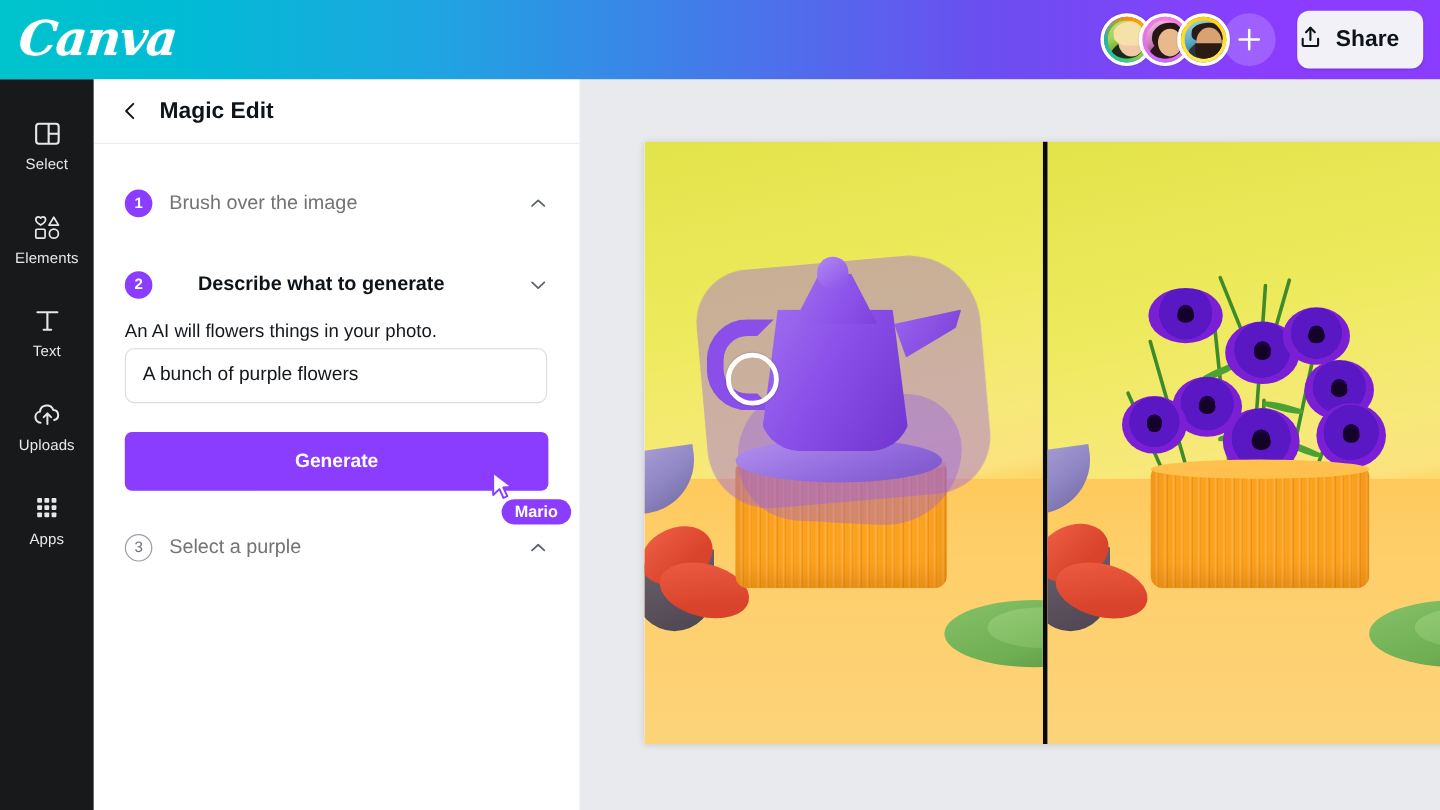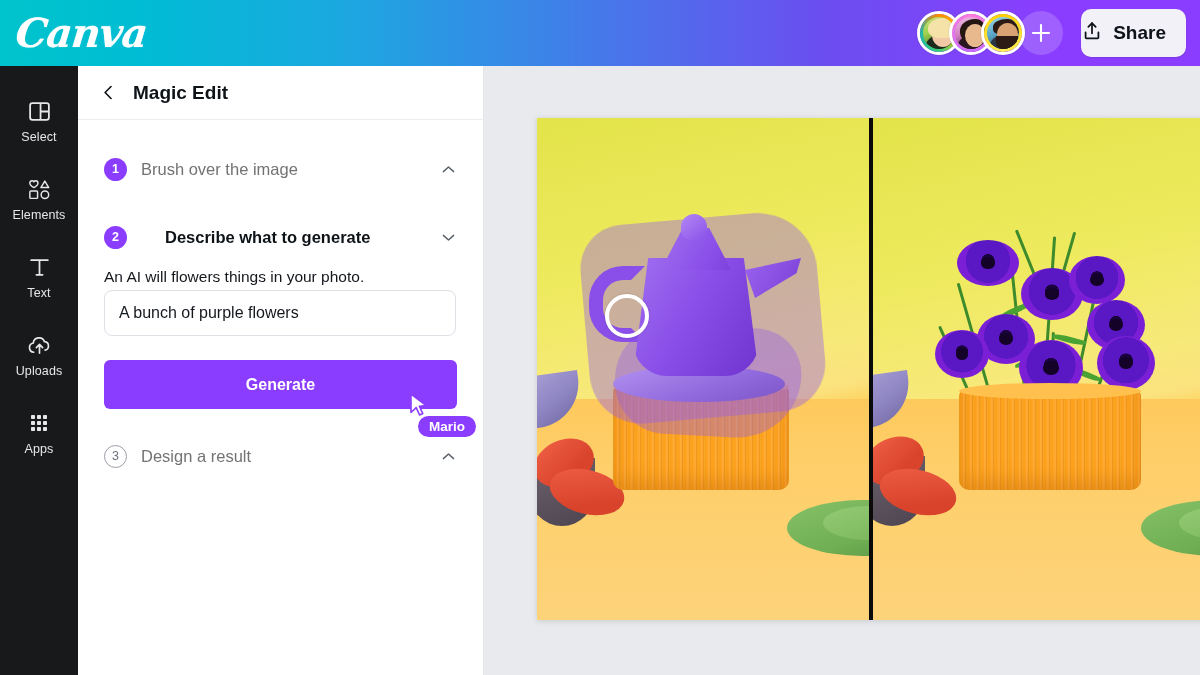--- a/index.html
+++ b/index.html
@@ -410,21 +410,21 @@
       </div>
 
       <div class="desc">An AI will flowers things in your photo.</div>
 
       <div class="prompt-input" placeholder="Describe what you want to generate">A bunch of purple flowers</div>
 
       <div class="generate-btn">Generate</div>
 
       <div class="step-row s3">
         <span class="badge outline">3</span>
-        <span class="step-label">Design a result</span>
+        <span class="step-label">Select a purple</span>
         <span class="chev">
           <svg width="17" height="17" viewBox="0 0 20 20" fill="none">
             <path d="M4 12.5 10 7l6 5.5" stroke="#5a6169" stroke-width="1.7" stroke-linecap="round" stroke-linejoin="round"></path>
           </svg>
         </span>
       </div>
 
     </div>
   </div>
 

